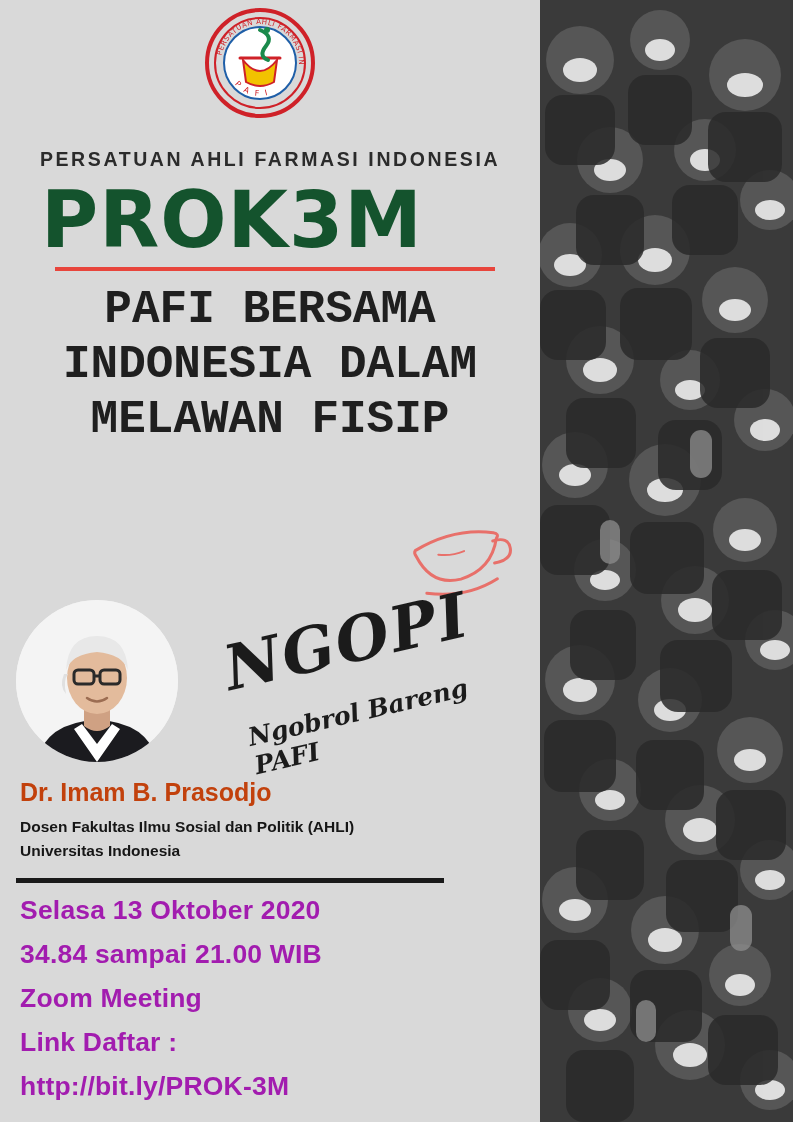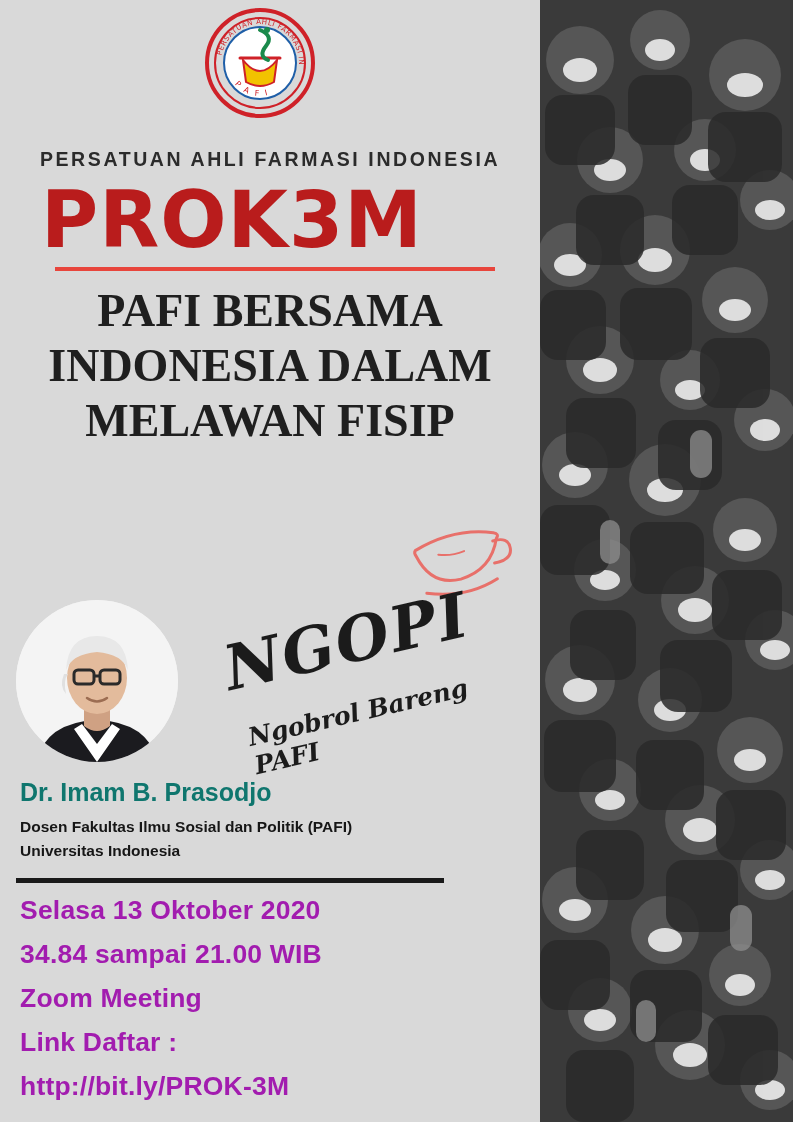--- a/index.html
+++ b/index.html
@@ -50,42 +50,42 @@
   .prok3m {
     position: absolute;
     left: 0;
     top: 178px;
     width: 464px;
     text-align: center;
     font-size: 78px;
     line-height: 84px;
     font-weight: 800;
     letter-spacing: 1px;
-    color: #b91c1c;
+    color: #14532d;
     font-family: "DejaVu Sans", sans-serif;
   }
   .red-rule {
     position: absolute;
     left: 55px;
     top: 267px;
     width: 440px;
     height: 4px;
     background: #e8453c;
   }
   .subhead {
     position: absolute;
     left: 0;
     top: 283px;
     width: 540px;
     text-align: center;
     font-size: 46px;
     line-height: 55px;
     font-weight: 800;
     color: #1f1f1f;
-    font-family: Liberation Serif, serif;
+    font-family: Liberation Mono, monospace;
   }
   
   .ngopi-block {
     position: absolute;
     left: 210px;
     top: 560px;
     width: 330px;
     height: 220px;
   }
   .ngopi-word {
@@ -129,21 +129,21 @@
     border-radius: 50%;
     overflow: hidden;
     background: #efefef;
   }
   .speaker-name {
     position: absolute;
     left: 20px;
     top: 778px;
     font-size: 25px;
     font-weight: 700;
-    color: #0f766e;
+    color: #c2410c;
   }
   .speaker-role {
     position: absolute;
     left: 20px;
     top: 815px;
     font-size: 15.5px;
     line-height: 24px;
     font-weight: 700;
     color: #161616;
     width: 470px;
@@ -257,21 +257,21 @@
 
         <rect x="58" y="70" width="20" height="14" rx="4" fill="none" stroke="#2a2a2a" stroke-width="3"></rect>
         <rect x="84" y="70" width="20" height="14" rx="4" fill="none" stroke="#2a2a2a" stroke-width="3"></rect>
         <path d="M78 76 h6" stroke="#2a2a2a" stroke-width="3"></path>
 
         <path d="M71 98 q10 7 20 0" fill="none" stroke="#9c6d52" stroke-width="2.5" stroke-linecap="round"></path>
       </svg>
     </div>
     <div class="speaker-name">Dr. Imam B. Prasodjo</div>
     <div class="speaker-role">
-      <div>Dosen Fakultas Ilmu Sosial dan Politik (PAFI)</div>
+      <div>Dosen Fakultas Ilmu Sosial dan Politik (AHLI)</div>
       <div>Universitas Indonesia</div>
     </div>
 
     <div class="black-rule"></div>
 
     <div class="details">
       <div>Selasa 13 Oktober 2020</div>
       <div>34.84 sampai 21.00 WIB</div>
       <div>Zoom Meeting</div>
       <div>Link Daftar :</div>

